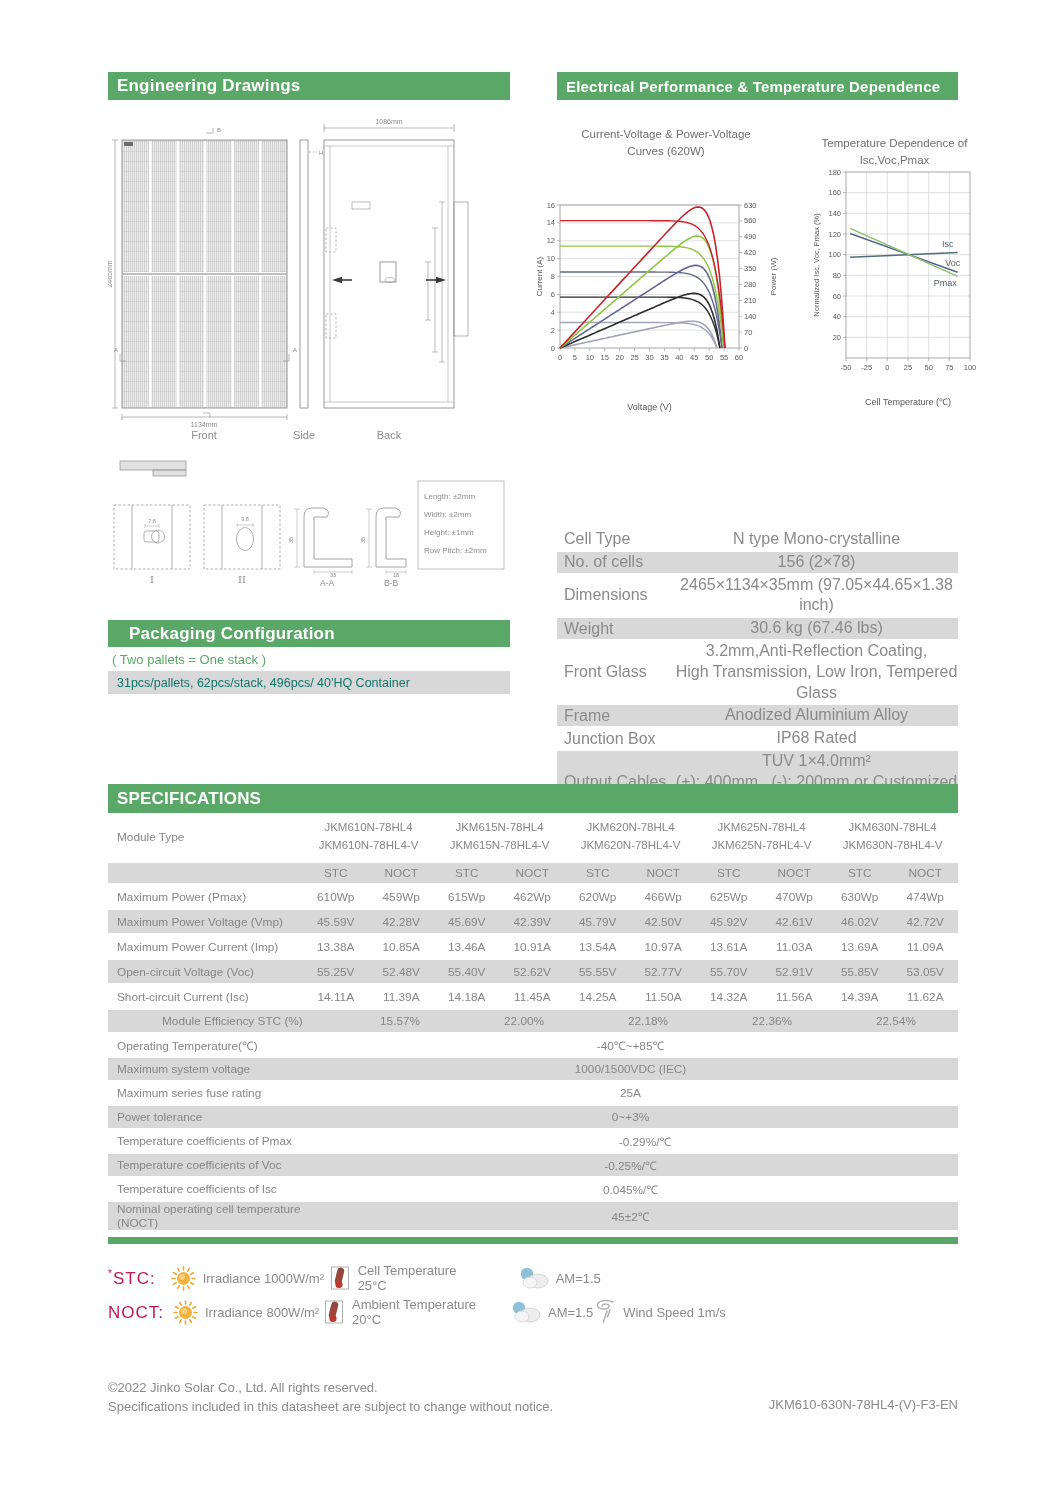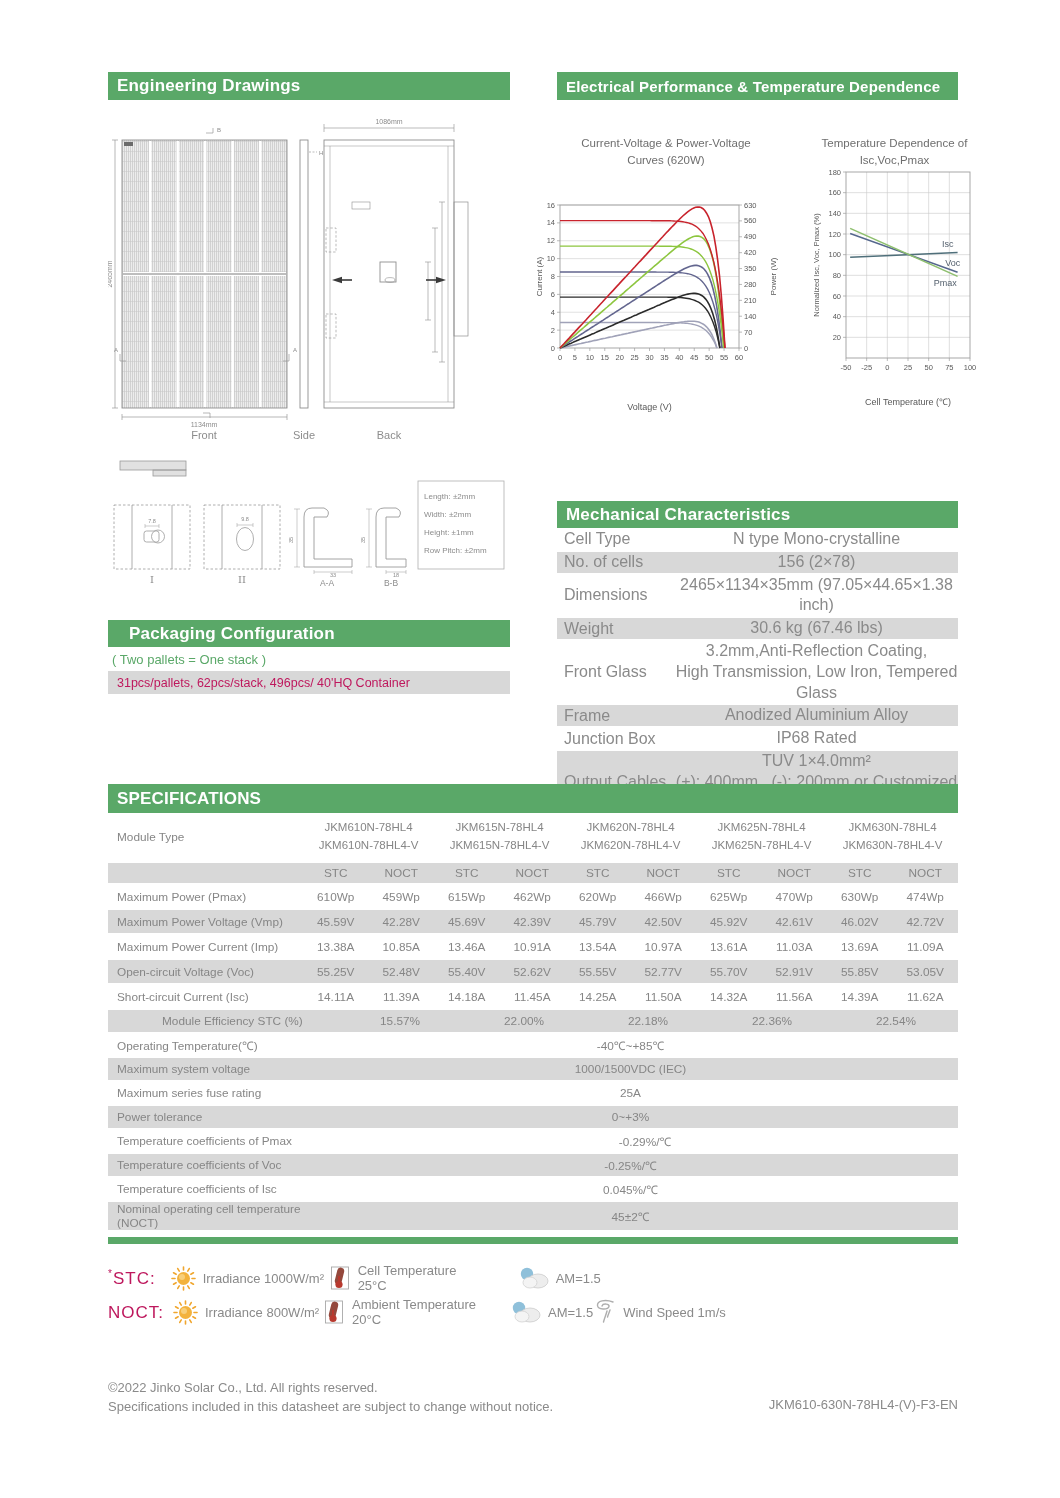--- a/index.html
+++ b/index.html
@@ -2,21 +2,21 @@
 <html><head>
 <meta charset="utf-8">
 <style>
   html,body{margin:0;padding:0;}
   body{width:1060px;height:1498px;background:#ffffff;font-family:"Liberation Sans",sans-serif;}
   .sheet{position:relative;width:1060px;height:1498px;background:#fff;overflow:hidden;}
   .bar{position:absolute;background:#5aa868;color:#fff;font-weight:bold;display:flex;align-items:center;padding-left:9px;box-sizing:border-box;letter-spacing:.2px;}
   .bar.h17{font-size:17px;}
   .bar.h15{font-size:15px;}
   .gray-note{color:#5aa868;font-size:13px;position:absolute;}
-  .gray-strip{position:absolute;background:#d8d8d8;color:#be185d;font-size:12.5px;display:flex;align-items:center;padding-left:9px;box-sizing:border-box;}
+  .gray-strip{position:absolute;background:#d8d8d8;color:#0f766e;font-size:12.5px;display:flex;align-items:center;padding-left:9px;box-sizing:border-box;}
   .chart-title{position:absolute;text-align:center;font-size:11.5px;color:#6e6e6e;line-height:1.45;white-space:pre-line;}
   
   .m-table{position:absolute;left:557px;top:529px;width:401px;font-size:16px;color:#8a8a8a;}
   .m-row{display:flex;align-items:center;border-bottom:2px solid #fff;box-sizing:border-box;}
   .m-row.gray{background:#d8d8d8;}
   .m-label{width:118px;padding-left:7px;box-sizing:border-box;}
   .m-value{flex:1;text-align:center;white-space:pre-line;line-height:1.3;}
   
   .spec-table{position:absolute;left:108px;top:813px;width:850px;font-size:11.8px;color:#868686;}
   .s-row{display:flex;align-items:center;border-bottom:2px solid #fff;box-sizing:border-box;}
@@ -176,21 +176,21 @@
       <text x="316" y="98" font-size="8" fill="#8c8c8c">Row Pitch: ±2mm</text>
     </g>
   </svg>
 
   <div class="bar h17" style="left:108px;top:620px;width:402px;height:27px;padding-left:21px;">
     <span>Packaging Configuration</span>
   </div>
   <div class="gray-note" style="left:112px;top:652px;">( Two pallets = One stack )</div>
   <div class="gray-strip" style="left:108px;top:671px;width:402px;height:23px;">31pcs/pallets, 62pcs/stack, 496pcs/ 40'HQ Container</div>
 
-  <div class="chart-title" style="left:548px;top:135px;width:236px;">Current-Voltage &amp; Power-Voltage
+  <div class="chart-title" style="left:548px;top:126px;width:236px;">Current-Voltage &amp; Power-Voltage
 Curves (620W)</div>
   <div class="chart-title" style="left:812px;top:135px;width:165px;">Temperature Dependence of
 Isc,Voc,Pmax</div>
 
   <div style="position:absolute;left:533px;top:160px;" id="chart1"><svg width="250" height="258" viewBox="0 0 250 258">
         <line x1="27" y1="170.125" x2="206" y2="170.125" stroke="#cfcfcf" stroke-width="0.6"></line>
         <line x1="27" y1="152.25" x2="206" y2="152.25" stroke="#cfcfcf" stroke-width="0.6"></line>
         <line x1="27" y1="134.375" x2="206" y2="134.375" stroke="#cfcfcf" stroke-width="0.6"></line>
         <line x1="27" y1="116.5" x2="206" y2="116.5" stroke="#cfcfcf" stroke-width="0.6"></line>
         <line x1="27" y1="98.625" x2="206" y2="98.625" stroke="#cfcfcf" stroke-width="0.6"></line>
@@ -326,23 +326,20 @@
         <line x1="42.13333333333333" y1="97.25" x2="149.60000000000002" y2="92.60000000000001" stroke="#4f6f7a" stroke-width="1.5"></line>
         <text x="133.89333333333332" y="87.43333333333334" font-size="9" fill="#55616e">Isc</text>
         <line x1="42.13333333333333" y1="73.48333333333335" x2="149.60000000000002" y2="112.23333333333333" stroke="#55678d" stroke-width="1.5"></line>
         <text x="137.2" y="106.03333333333333" font-size="9" fill="#55616e">Voc</text>
         <line x1="42.13333333333333" y1="68.31666666666666" x2="149.60000000000002" y2="116.36666666666667" stroke="#8ebf6e" stroke-width="1.5"></line>
         <text x="125.62666666666667" y="125.66666666666667" font-size="9" fill="#55616e">Pmax</text>
         <text x="11" y="105" font-size="7.5" fill="#595959" text-anchor="middle" transform="rotate(-90 11 105)">Normalized Isc, Voc, Pmax (%)</text>
         <text x="100" y="245" font-size="9" fill="#595959" text-anchor="middle">Cell Temperature (℃)</text>
       </svg></div>
 
-  <div class="bar h17" style="left:557px;top:501px;width:401px;height:27px;">
-    <span>Mechanical Characteristics</span>
-  </div>
   <div class="m-table" id="mech-table">
       <div class="m-row" style="min-height: 20px;">
         <div class="m-label">Cell  Type</div>
         <div class="m-value">N type Mono-crystalline</div>
       </div>
       <div class="m-row gray" style="min-height: 21px;">
         <div class="m-label">No. of cells</div>
         <div class="m-value">156 (2×78)</div>
       </div>
       <div class="m-row" style="min-height: 24px;">

